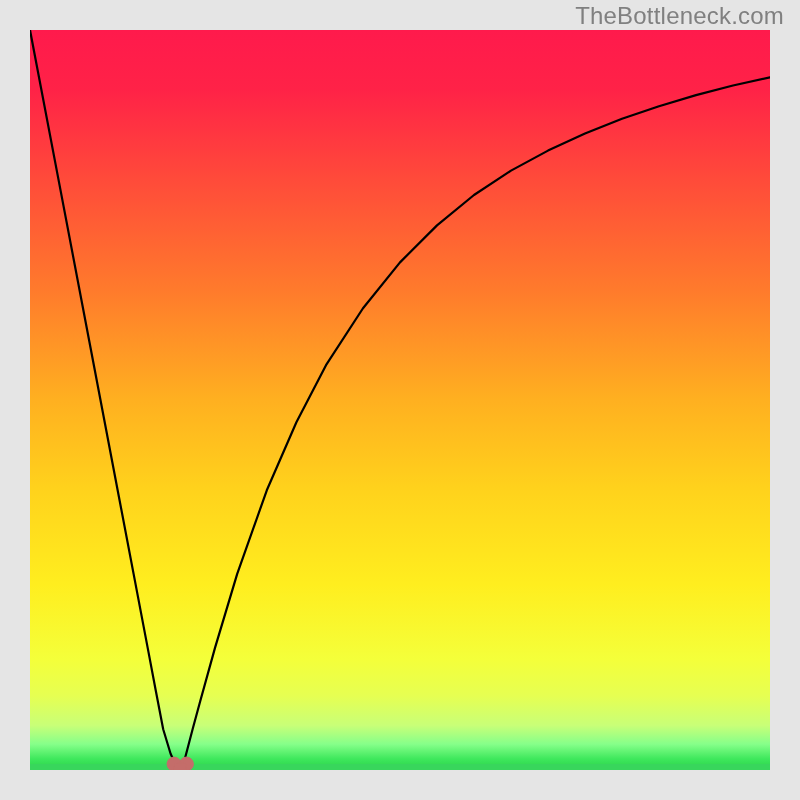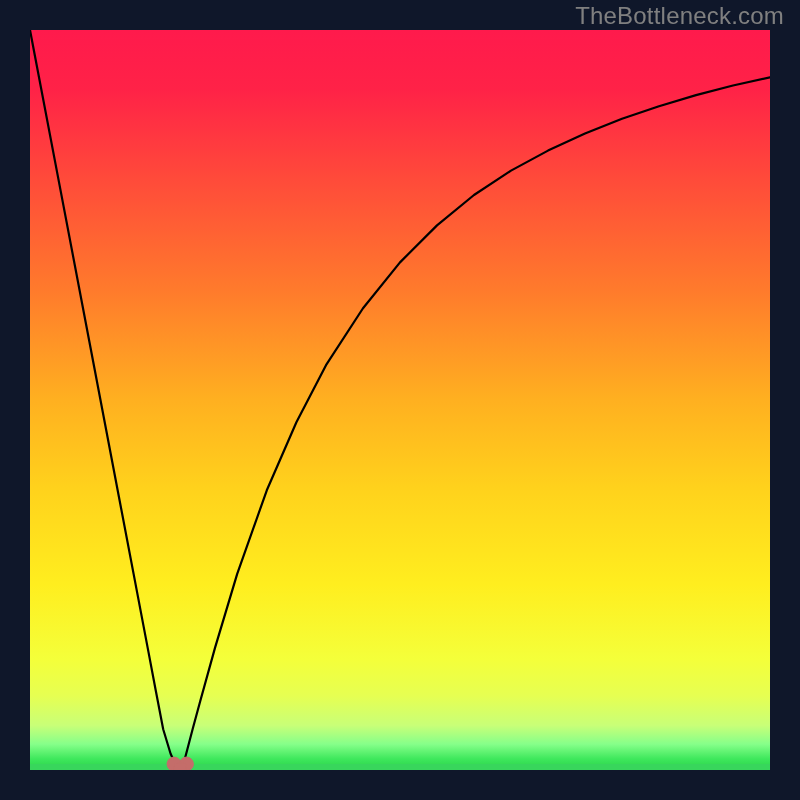--- a/index.html
+++ b/index.html
@@ -8,21 +8,21 @@
     width: 800px;
     height: 800px;
     background: #000;
     overflow: hidden;
     font-family: Arial, Helvetica, sans-serif;
   }
   .frame {
     position: relative;
     width: 800px;
     height: 800px;
-    background: #0f172a;
+    background: #e5e5e5;
   }
   .watermark {
     position: absolute;
     top: 2px;
     right: 16px;
     color: #808080;
     font-size: 24px;
     font-weight: 400;
     letter-spacing: 0.2px;
     z-index: 10;

